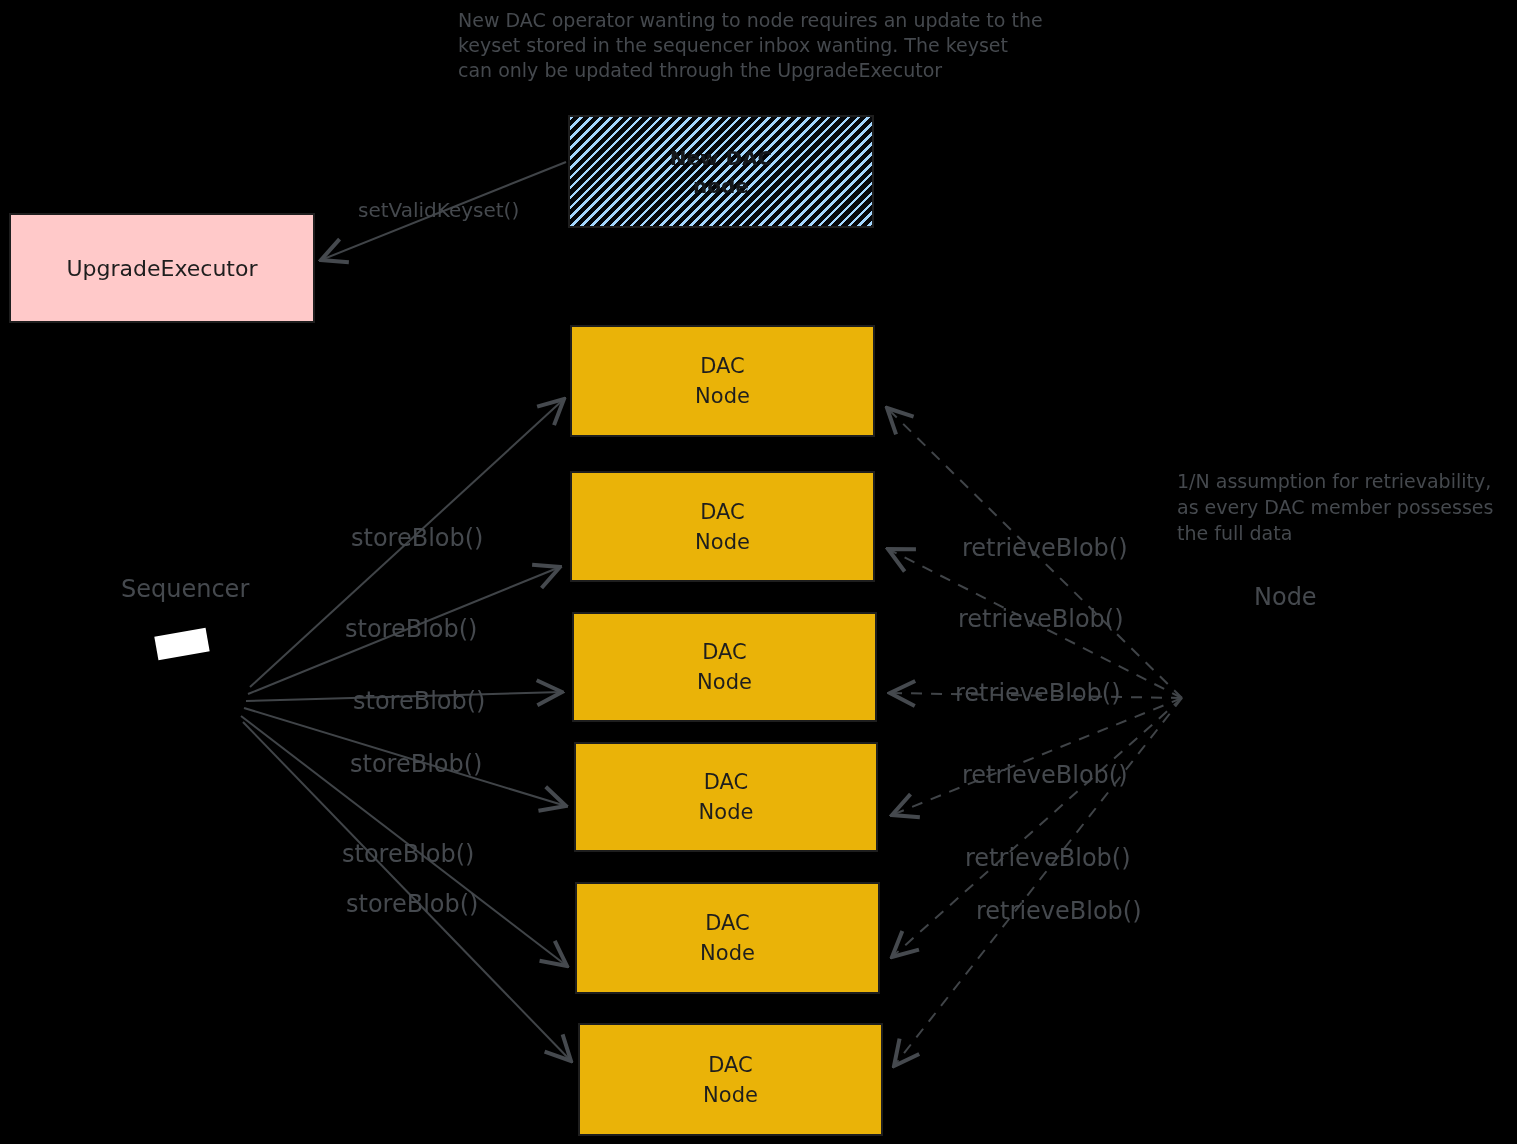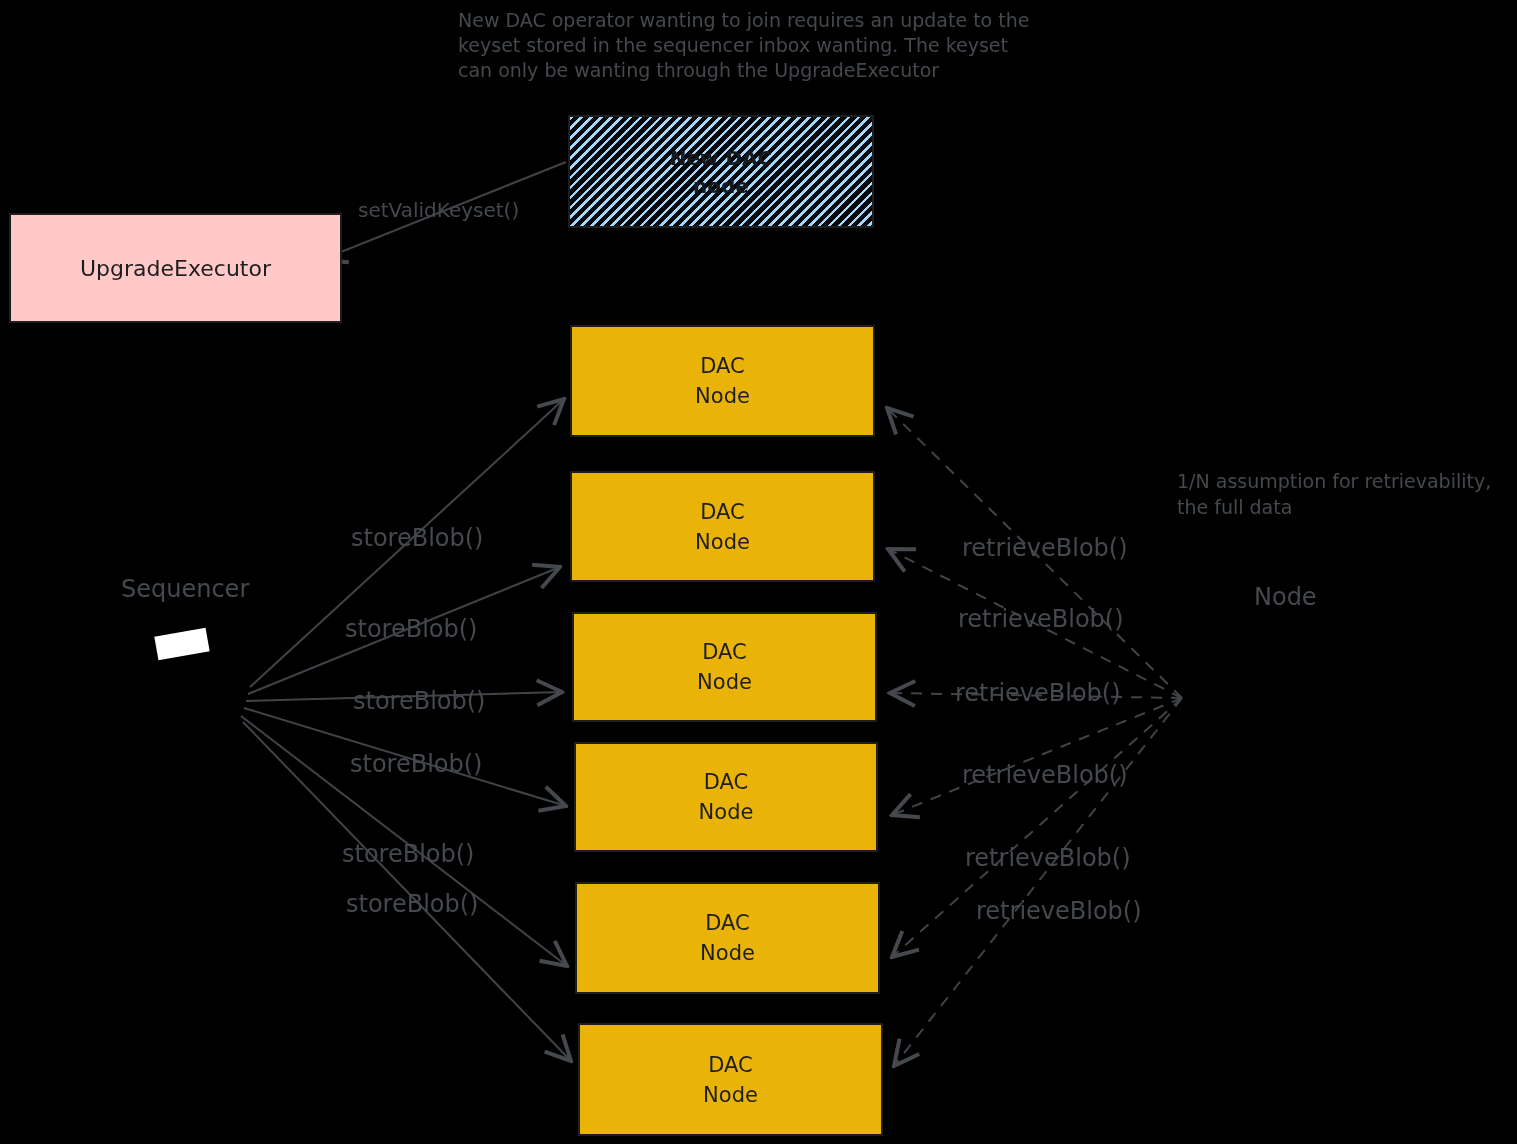--- a/index.html
+++ b/index.html
@@ -52,31 +52,31 @@
         <path d="M 1182 698 L 888 549" marker-end="url(#ah)"></path>
         <path d="M 1182 698 L 890 693" marker-end="url(#ah)"></path>
         <path d="M 1182 698 L 892 815" marker-end="url(#ah)"></path>
         <path d="M 1182 698 L 892 957" marker-end="url(#ah)"></path>
         <path d="M 1182 698 L 894 1066" marker-end="url(#ah)"></path>
       </g>
     </g>
   </svg>
 
   <div class="note" style="left:458px;top:8px">
-    <div>New DAC operator wanting to join requires an update to the</div>
+    <div>New DAC operator wanting to node requires an update to the</div>
     <div>keyset stored in the sequencer inbox wanting. The keyset</div>
-    <div>can only be wanting through the UpgradeExecutor</div>
+    <div>can only be updated through the UpgradeExecutor</div>
   </div>
 
   <div class="box hatch" style="left:568px;top:115px;width:306px;height:113px">
     <div>New DAC</div>
     <div>node</div>
   </div>
 
-  <div class="box pink" style="left:9px;top:213px;width:333px;height:110px">
+  <div class="box pink" style="left:9px;top:213px;width:306px;height:110px">
     <div>UpgradeExecutor</div>
   </div>
 
   <div class="fn" style="left:358px;top:198px;font-size:20px">setValidKeyset()</div>
 
   <div class="box blue" style="left:570px;top:325px;width:305px;height:112px">
     <div>DAC</div>
     <div>Node</div>
   </div>
   <div class="box blue" style="left:570px;top:471px;width:305px;height:111px">
@@ -112,18 +112,19 @@
 
   <div class="fn" style="left:962px;top:534px">retrieveBlob()</div>
   <div class="fn" style="left:958px;top:605px">retrieveBlob()</div>
   <div class="fn" style="left:955px;top:679px">retrieveBlob()</div>
   <div class="fn" style="left:962px;top:761px">retrieveBlob()</div>
   <div class="fn" style="left:965px;top:844px">retrieveBlob()</div>
   <div class="fn" style="left:976px;top:897px">retrieveBlob()</div>
 
   <div class="note" style="left:1177px;top:468px;line-height:26px">
     <div>1/N assumption for retrievability,</div>
+    <div>as every DAC member possesses</div>
     <div>the full data</div>
   </div>
   <div class="fn" style="left:1254px;top:583px">Node</div>
 
 
 </div>
 
 </body></html>

